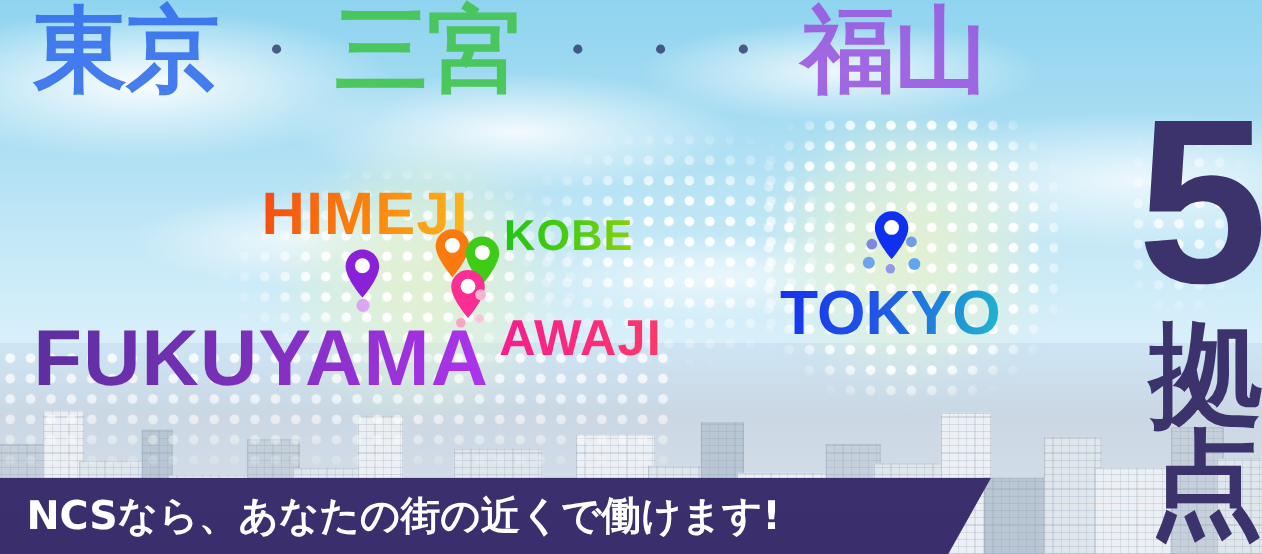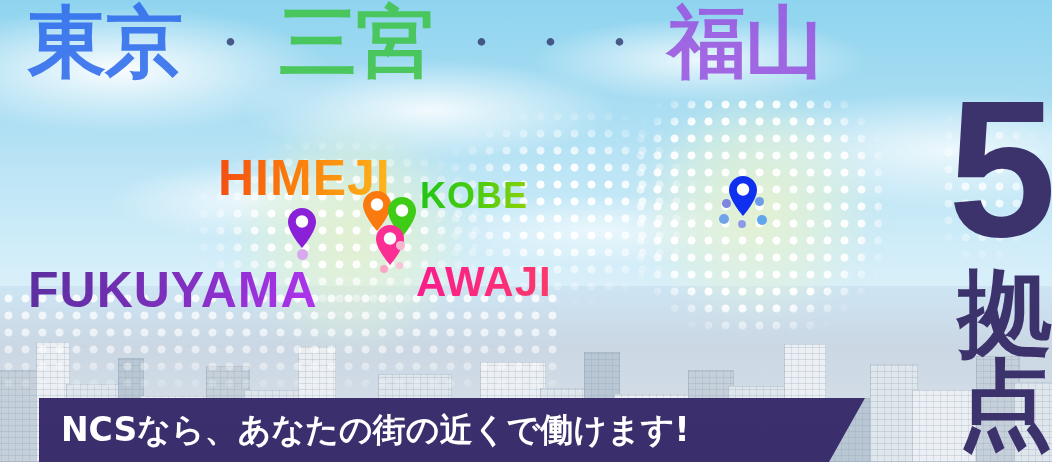--- a/index.html
+++ b/index.html
@@ -86,21 +86,21 @@
   .clabel{
     position:absolute;font-weight:700;line-height:1;white-space:nowrap;
     -webkit-background-clip:text;background-clip:text;color:transparent;
     font-family:"Liberation Sans","DejaVu Sans",sans-serif;
     margin-top:16px;
   }
   #lbl-himeji{left:218px;top:137px;font-size:50px;letter-spacing:1px;
     background-image:linear-gradient(100deg,#f44b12 0%,#fb7f0b 46%,#fdb81c 100%);}
   #lbl-kobe{left:420px;top:162px;font-size:36px;letter-spacing:1px;
     background-image:linear-gradient(100deg,#1fc417 0%,#49cc10 50%,#8fd10a 100%);}
-  #lbl-fukuyama{left:28px;top:249px;font-size:50px;letter-spacing:1px;
+  #lbl-fukuyama{left:28px;top:249px;font-size:66px;letter-spacing:1px;
     background-image:linear-gradient(100deg,#5c2f9e 0%,#7a2fb9 45%,#b033ef 100%);}
   #lbl-awaji{left:416px;top:245px;font-size:42px;letter-spacing:1px;
     background-image:linear-gradient(100deg,#fa1b8e 0%,#fd2a7c 50%,#fb3a6a 100%);}
   #lbl-tokyo{left:650px;top:219px;font-size:52px;letter-spacing:0px;
     background-image:linear-gradient(100deg,#1630ef 0%,#1f57e8 45%,#1fb9cd 100%);}
 
   
   .pin{position:absolute;}
   .pindot{position:absolute;border-radius:50%;}
 
@@ -118,21 +118,21 @@
     letter-spacing:0;
   }
   .kyoten span{display:block;}
 
   
   .banner{
     position:absolute;left:0;top:398px;width:826px;height:64px;
     background:linear-gradient(180deg,#3b2f6e 0%,#3a2e6c 100%);
     -webkit-clip-path:polygon(0 0, 826px 0, 790px 64px, 0 64px);
             clip-path:polygon(0 0, 826px 0, 790px 64px, 0 64px);
-    display:flex;align-items:center;margin-left:39px;
+    display:flex;align-items:center;
   }
   .banner-text{
     color:#ffffff;font-family:"DejaVu Sans","Liberation Sans",sans-serif;
     font-weight:700;font-size:33px;letter-spacing:0px;padding-left:22px;
     white-space:nowrap;
   }
 </style>
 </head>
 <body>
 
@@ -183,20 +183,21 @@
     <span class="sep">・</span>
     <span class="sep">・</span>
     <span class="sep">・</span>
     <span style="color:#9a55e0">福山</span>
   </div>
 
   <div class="clabel" id="lbl-himeji">HIMEJI</div>
   <div class="clabel" id="lbl-kobe">KOBE</div>
   <div class="clabel" id="lbl-fukuyama">FUKUYAMA</div>
   <div class="clabel" id="lbl-awaji">AWAJI</div>
+  <div class="clabel" id="lbl-tokyo">TOKYO</div>
 
   <svg class="pin" style="left:287px;top:207px;" width="30" height="42" viewBox="0 0 30 42">
     <path d="M15 1 C7.3 1 1 7.3 1 15 C1 25 15 41 15 41 C15 41 29 25 29 15 C29 7.3 22.7 1 15 1 Z" fill="#8a20d8"></path>
     <circle cx="15" cy="14.5" r="6.2" fill="#ffffff"></circle>
   </svg>
   <div class="pindot" style="left:297px;top:249px;width:11px;height:11px;background:#d8a8f0;"></div>
 
   <svg class="pin" style="left:362px;top:190px;" width="30" height="42" viewBox="0 0 30 42">
     <path d="M15 1 C7.3 1 1 7.3 1 15 C1 25 15 41 15 41 C15 41 29 25 29 15 C29 7.3 22.7 1 15 1 Z" fill="#fb7a10"></path>
     <circle cx="15" cy="14.5" r="6.2" fill="#ffffff"></circle>

